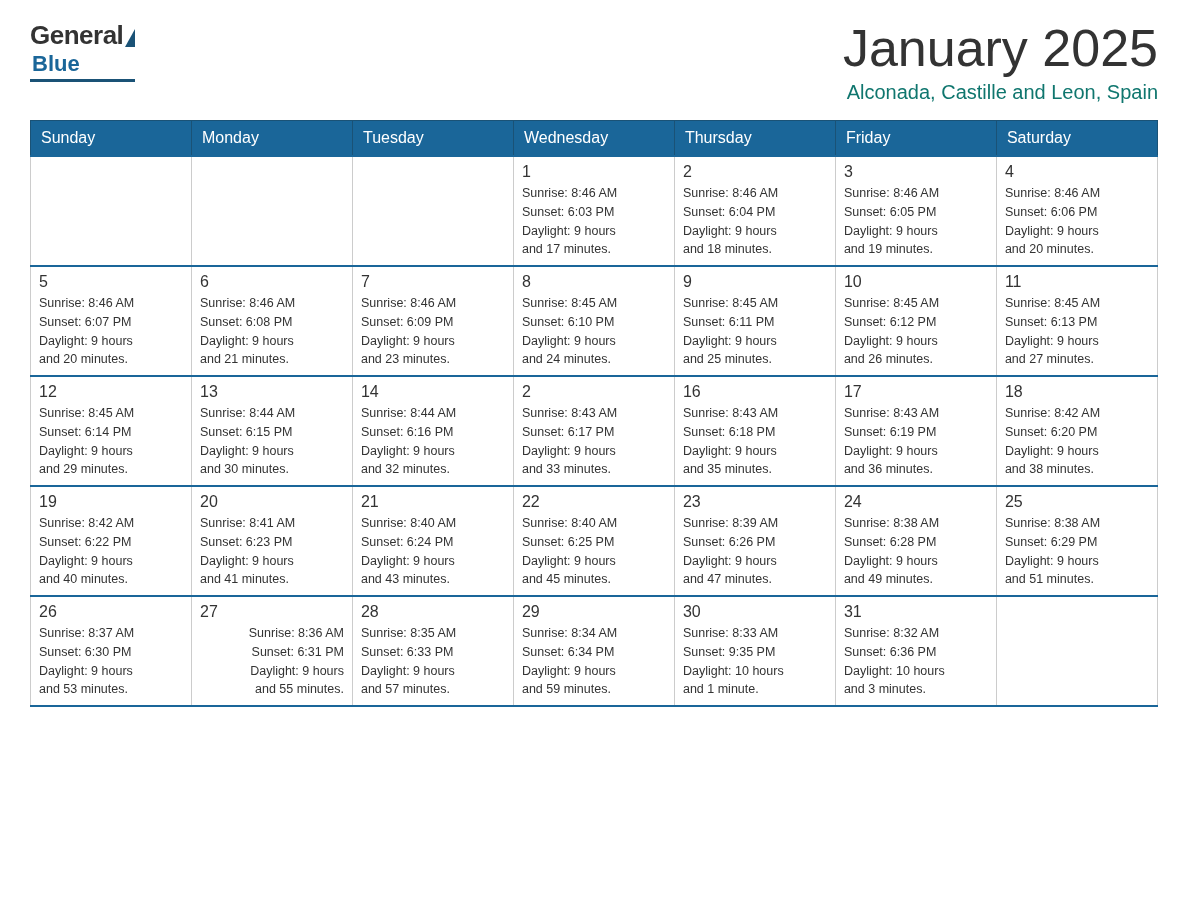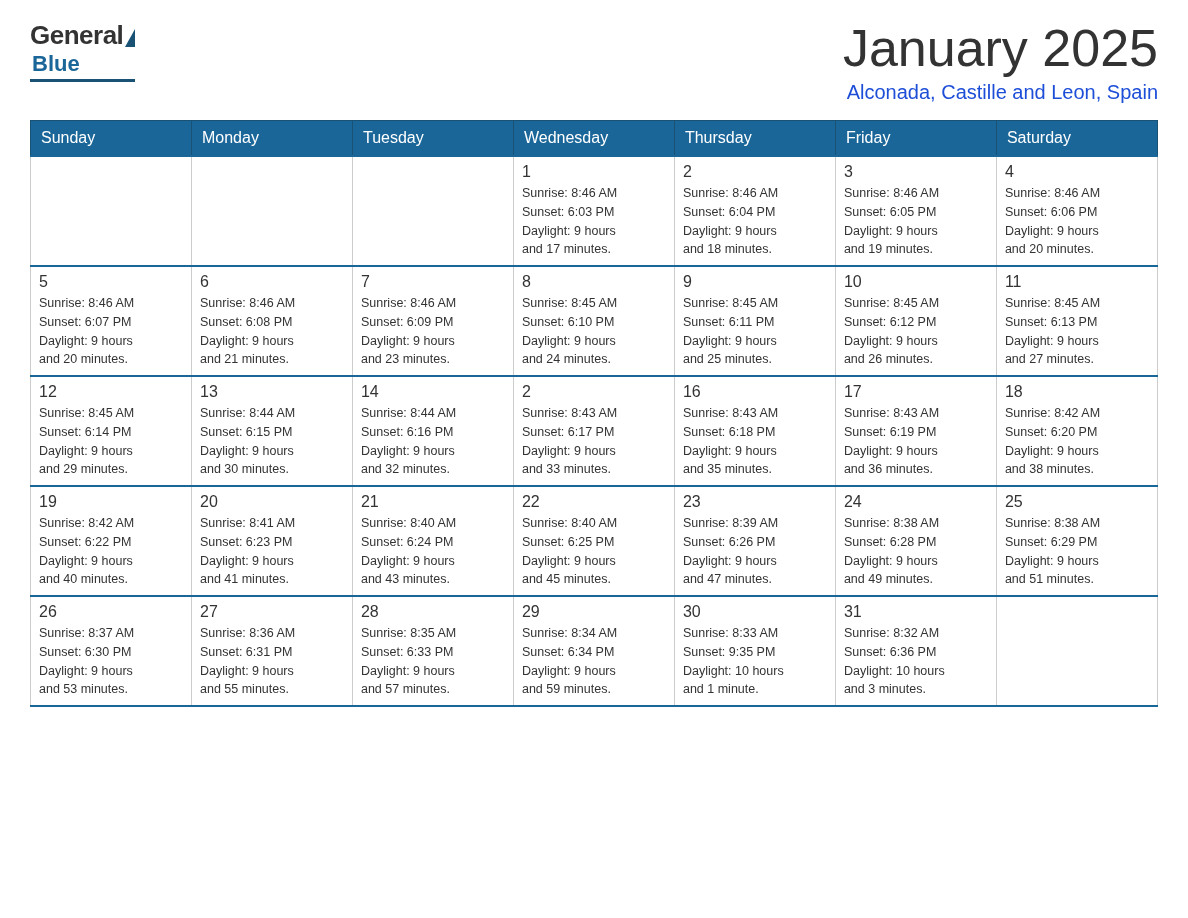--- a/index.html
+++ b/index.html
@@ -57,21 +57,21 @@
       text-align: right;
     }
     .month-title {
       font-size: 52px;
       font-weight: normal;
       color: #333;
       line-height: 1.1;
     }
     .location-title {
       font-size: 20px;
-      color: #1d4ed8;
+      color: #0f766e;
       margin-top: 4px;
     }
     .calendar-table {
       width: 100%;
       border-collapse: collapse;
       border: 1px solid #aaa;
     }
     .calendar-table th {
       background: #1a6699;
       color: #fff;
@@ -333,21 +333,21 @@
       <tr>
         <td class="has-content">
           <span class="day-number">26</span>
           <div class="day-info" style="white-space: pre-line;">Sunrise: 8:37 AM
 Sunset: 6:30 PM
 Daylight: 9 hours
 and 53 minutes.</div>
         </td>
         <td class="has-content">
           <span class="day-number">27</span>
-          <div class="day-info" style="white-space: pre-line;">Sunrise: 8:36 AM
+          <div class="day-info" style="white-space: pre-line; text-align: right;">Sunrise: 8:36 AM
 Sunset: 6:31 PM
 Daylight: 9 hours
 and 55 minutes.</div>
         </td>
         <td class="has-content">
           <span class="day-number">28</span>
           <div class="day-info" style="white-space: pre-line;">Sunrise: 8:35 AM
 Sunset: 6:33 PM
 Daylight: 9 hours
 and 57 minutes.</div>

